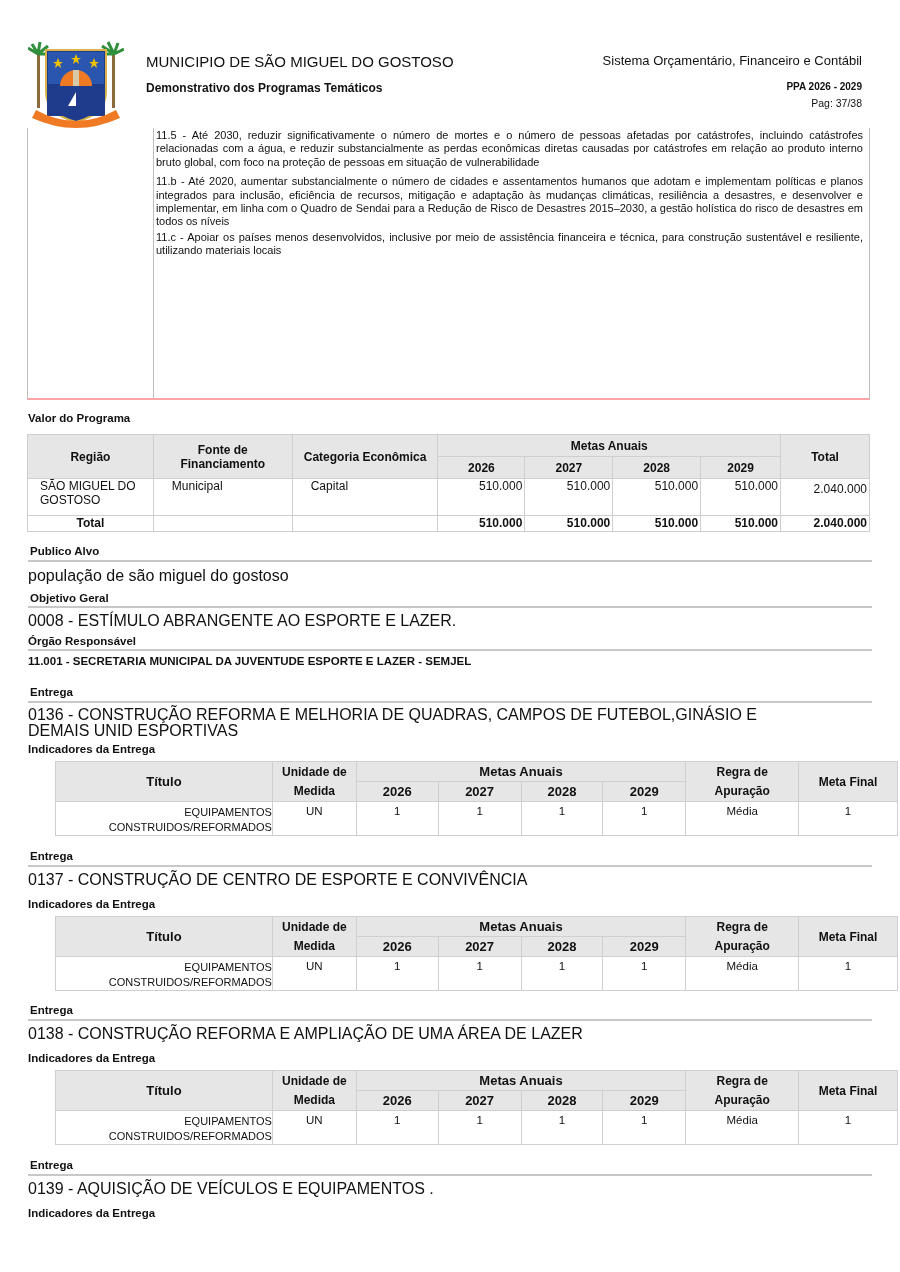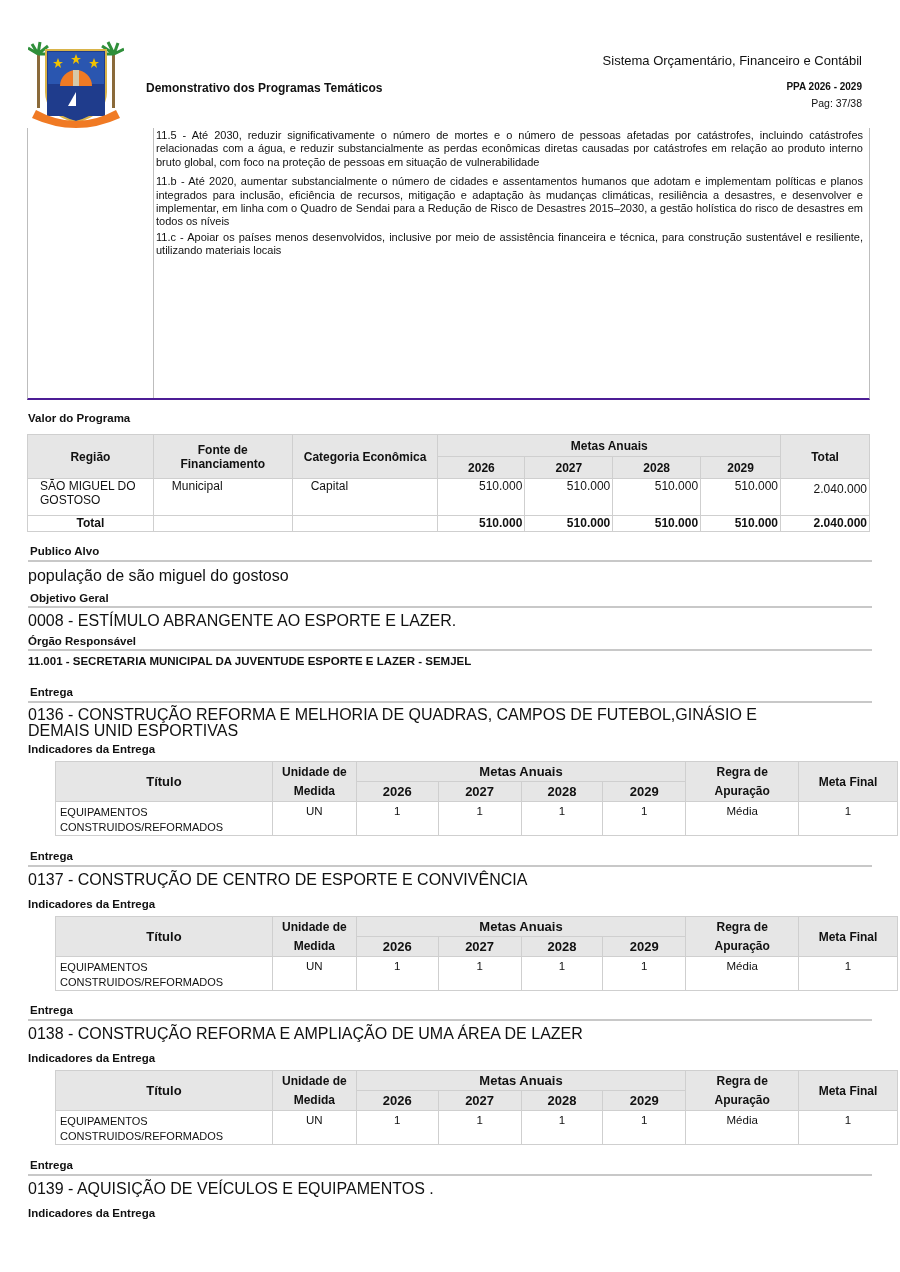--- a/index.html
+++ b/index.html
@@ -8,21 +8,21 @@
 
   .header { position: absolute; left: 0; top: 0; width: 900px; height: 125px; }
   .logo { position: absolute; left: 28px; top: 40px; width: 96px; height: 88px; }
   .muni { position: absolute; left: 146px; top: 53px; font-size: 15px; color: #111; }
   .subtitle { position: absolute; left: 146px; top: 81px; font-size: 12px; font-weight: bold; }
   .sys { position: absolute; right: 38px; top: 53px; font-size: 13px; text-align: right; }
   .ppa { position: absolute; right: 38px; top: 81px; font-size: 10px; font-weight: bold; text-align: right; }
   .pag { position: absolute; right: 38px; top: 97px; font-size: 10.5px; text-align: right; }
 
   .goals-box { position: absolute; left: 27px; top: 128px; width: 843px; height: 272px;
-    border: 1px solid #bdbdbd; border-top: none; border-bottom: 2px solid #4c1d95; }
+    border: 1px solid #bdbdbd; border-top: none; border-bottom: 2px solid #fca5a5; }
   .goals-left { position: absolute; left: 0; top: 0; width: 126px; height: 100%; border-right: 1px solid #bdbdbd; }
   .goals-text { position: absolute; left: 127px; top: 1px; width: 708px; font-size: 11px; line-height: 13.4px; text-align: justify; }
   .goal { padding-left: 1px; padding-bottom: 2px; }
   .goal.gap { margin-top: 4px; }
 
   .sec-title { position: absolute; font-size: 11.5px; font-weight: bold; }
   .sec-rule { position: absolute; left: 28px; width: 844px; height: 2px; background: #c8c8c8; }
   .plain-text { position: absolute; font-size: 16px; }
 
   table { border-collapse: collapse; position: absolute; font-size: 12px; }
@@ -35,21 +35,21 @@
   #valor-table td.num { text-align: right; padding-right: 2px; }
   #valor-table td.txt { padding-left: 18px; }
   #valor-table td.reg { padding-left: 12px; }
   #valor-table tr.total td { font-weight: bold; height: 16px; }
   #valor-table tr.total td.lbl { text-align: center; }
 
   .ind-table { left: 27px; width: 843px; margin-left: 28px; }
   .ind-table th { height: 20px; font-size: 13px; }
   .ind-table th.small { font-size: 12px; }
   .ind-table td { font-size: 11.5px; text-align: center; padding-top: 3px; height: 34px; }
-  .ind-table td.tit { text-align: left; padding-left: 4px; font-size: 11px; line-height: 15px; }
+  .ind-table td.tit { text-align: right; padding-left: 4px; font-size: 11px; line-height: 15px; }
 </style>
 </head>
 <body>
 
 <div class="header">
   <svg class="logo" viewBox="0 0 96 88">
 
     <g>
       <rect x="9" y="14" width="3" height="54" fill="#8a6a3a"></rect>
       <path d="M10 14 L0 8 M10 14 L4 4 M10 14 L12 2 M10 14 L20 6 M10 14 L22 14" stroke="#2f8f3a" stroke-width="3" fill="none"></path>
@@ -62,20 +62,21 @@
     <circle cx="48" cy="46" r="16" fill="#f07a24"></circle>
     <rect x="45" y="30" width="6" height="16" fill="#d6c9a8"></rect>
     <rect x="19" y="46" width="58" height="30" fill="#1f3c8c"></rect>
     <polygon points="48,52 48,66 40,66" fill="#ffffff"></polygon>
     <polygon points="30,18 31.5,22 35,22 32,24 33,28 30,25.5 27,28 28,24 25,22 28.5,22" fill="#f2c200"></polygon>
     <polygon points="48,14 49.5,18 53,18 50,20 51,24 48,21.5 45,24 46,20 43,18 46.5,18" fill="#f2c200"></polygon>
     <polygon points="66,18 67.5,22 71,22 68,24 69,28 66,25.5 63,28 64,24 61,22 64.5,22" fill="#f2c200"></polygon>
 
     <path d="M8 70 Q48 92 88 70 L92 78 Q48 98 4 78 Z" fill="#f07a24"></path>
   </svg>
+  <div class="muni">MUNICIPIO DE SÃO MIGUEL DO GOSTOSO</div>
   <div class="subtitle">Demonstrativo dos Programas Temáticos</div>
   <div class="sys">Sistema Orçamentário, Financeiro e Contábil</div>
   <div class="ppa">PPA 2026 - 2029</div>
   <div class="pag">Pag: 37/38</div>
 </div>
 
 <div class="goals-box">
   <div class="goals-left"></div>
   <div class="goals-text">
     <div class="goal">11.5 - Até 2030, reduzir significativamente o número de mortes e o número de pessoas afetadas por catástrofes, incluindo catástrofes relacionadas com a água, e reduzir substancialmente as perdas econômicas diretas causadas por catástrofes em relação ao produto interno bruto global, com foco na proteção de pessoas em situação de vulnerabilidade</div>

